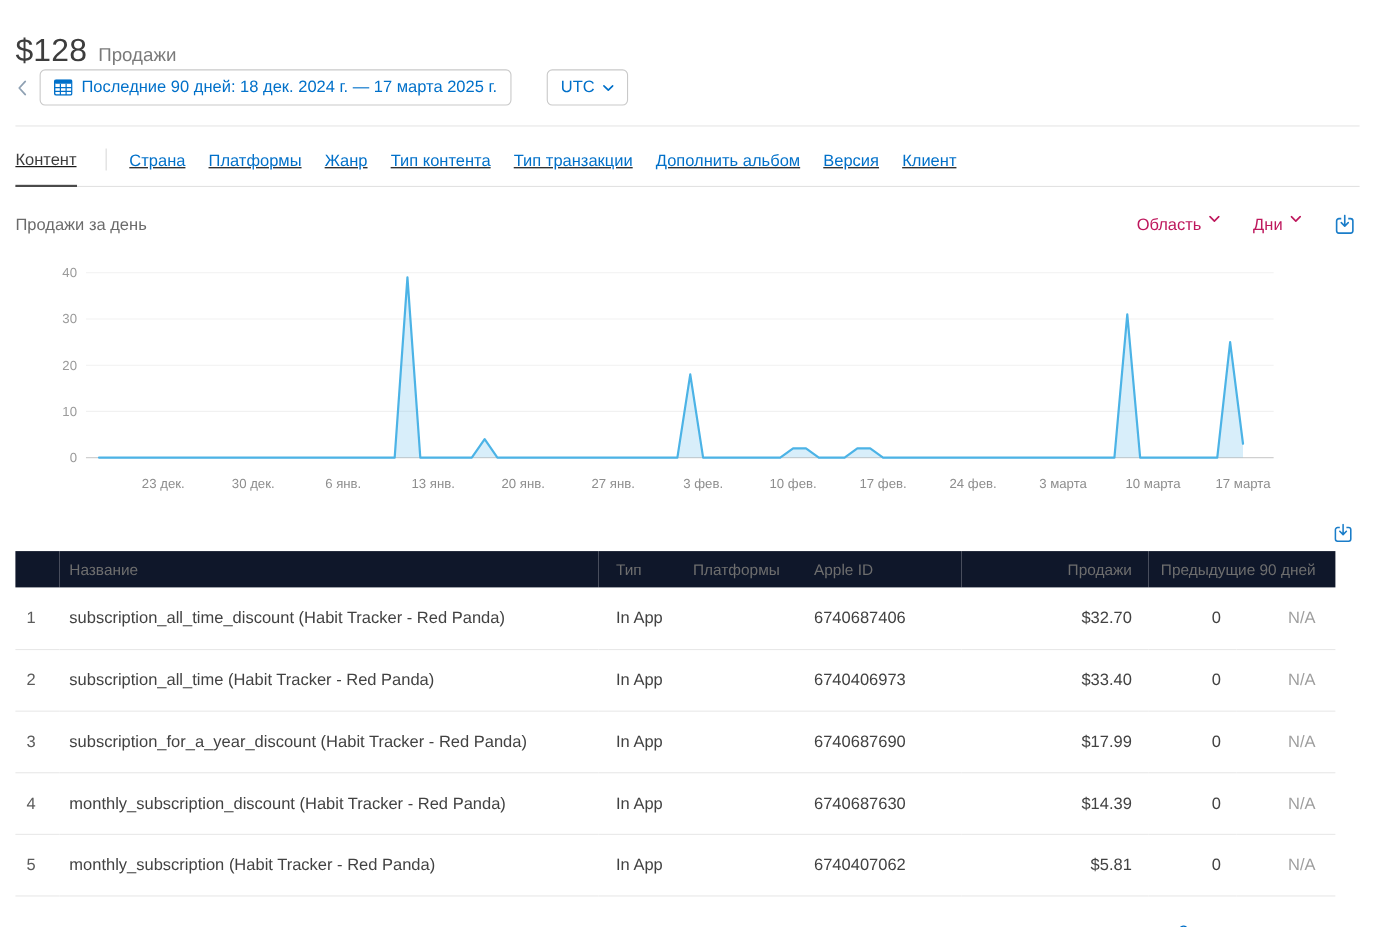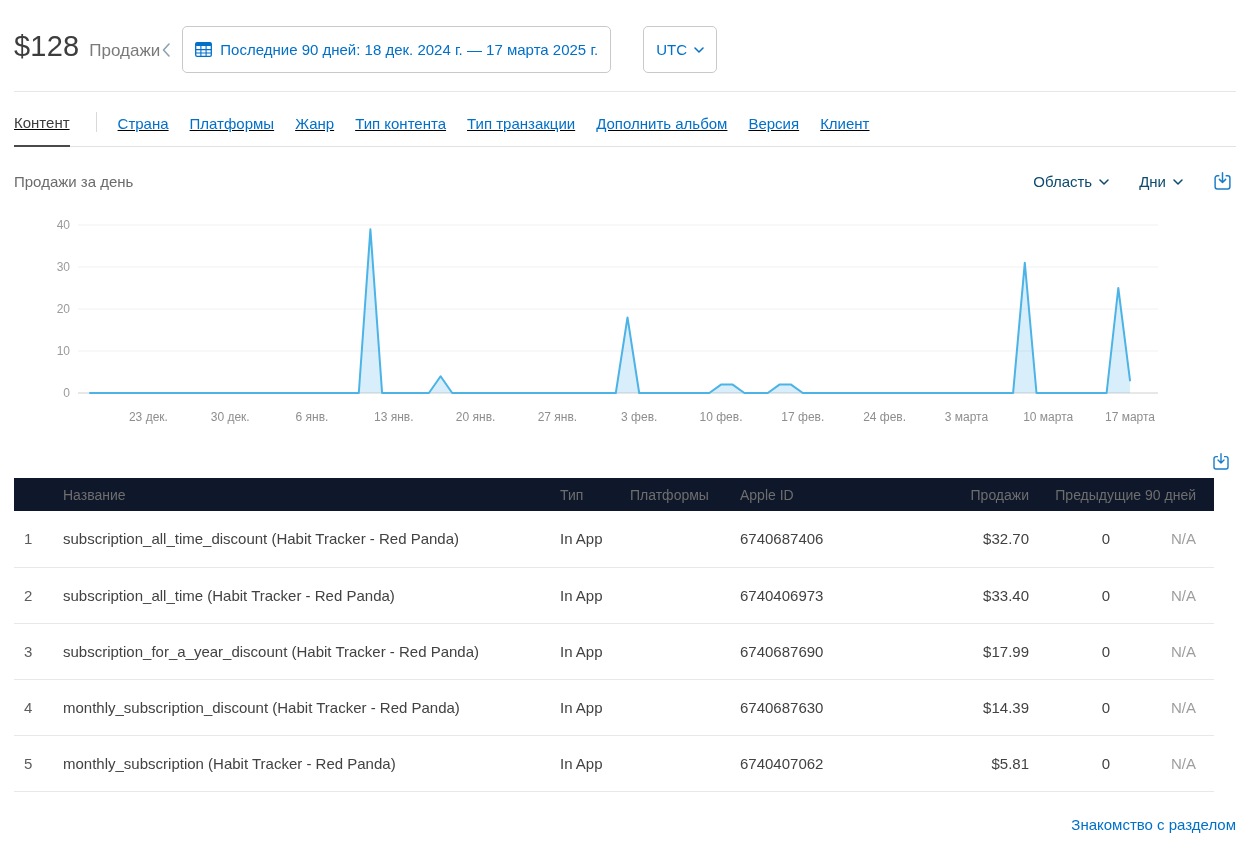--- a/index.html
+++ b/index.html
@@ -1,43 +1,43 @@
 <!DOCTYPE html>
 <html><head>
 <meta charset="utf-8">
 <style>
   * { margin:0; padding:0; box-sizing:border-box; }
   html,body { width:1250px; height:843px; background:#fff; overflow:hidden;
               font-family:"Liberation Sans", sans-serif; }
   .page { width:1250px; height:843px; padding:0 14px; position:relative; }
 
   
-  .top-row { display:flex; justify-content:flex-start; align-items:flex-start; padding-top:26px; }
+  .top-row { display:flex; justify-content:flex-end; align-items:flex-start; padding-top:26px;flex-direction:column; }
   .kpi { display:flex; align-items:baseline; gap:10px; padding-top:4px; }
   .kpi-amount { font-size:29px; color:#3d3d3d; font-weight:400; letter-spacing:.2px; }
   .kpi-label  { font-size:17px; color:#7a7a7a; }
   .top-controls { display:flex; align-items:center; gap:10px; }
   .chev-left { color:#8fa1b3; display:flex; align-items:center; padding:6px 2px; cursor:pointer; }
   .btn { display:flex; align-items:center; gap:8px; border:1px solid #c9c9c9; border-radius:5px;
-         background:#fff; height:47px; padding:0 12px; color:#0070c9; font-size:15px; cursor:pointer; }
+         background:#fff; height:33px; padding:0 12px; color:#0070c9; font-size:15px; cursor:pointer; }
   .btn svg { flex:0 0 auto; }
   .utc-btn { margin-left:22px; gap:7px; }
   .divider-h { border:none; border-top:1px solid #e6e6e6; margin-top:18px; }
 
   
   .tabs { display:flex; align-items:center; margin-top:17px; border-bottom:1px solid #e2e2e2; height:38px;text-decoration:underline; }
   .tab { font-size:15px; color:#0070c9; cursor:pointer; padding:0 0 14px 0; margin-right:21px; position:relative; top:3px; }
   .tab.active { color:#3d3d3d; border-bottom:2px solid #4a4a4a; cursor:default; }
   .tab-divider { width:1px; height:20px; background:#d9d9d9; margin:0 21px 12px 5px; }
 
   
   .chart-header { display:flex; justify-content:space-between; align-items:center; margin-top:25px; }
   .chart-title { font-size:15px; color:#6b6b6b; }
   .chart-controls { display:flex; align-items:center; gap:30px; padding-right:4px; }
-  .selector { display:flex; align-items:center; gap:7px; color:#0c4a6e; font-size:15px; cursor:pointer; }
+  .selector { display:flex; gap:7px; color:#be185d; font-size:15px; cursor:pointer; }
   .dl-icon { color:#1a7dc9; cursor:pointer; display:flex; }
 
   
   .chart-wrap { margin-top:26px; padding-left:64px; position:relative; }
   .plot { position:relative; height:178px; width:1080px; }
   .plot svg { display:block; }
   .ylabel { position:absolute; left:-64px; width:56px; text-align:right;
             font-size:12px; color:#9b9b9b; line-height:18px; }
   .xlabels { position:relative; width:1080px; height:34px; }
   .xlabel { position:absolute; top:15px; transform:translateX(-50%); white-space:nowrap;

